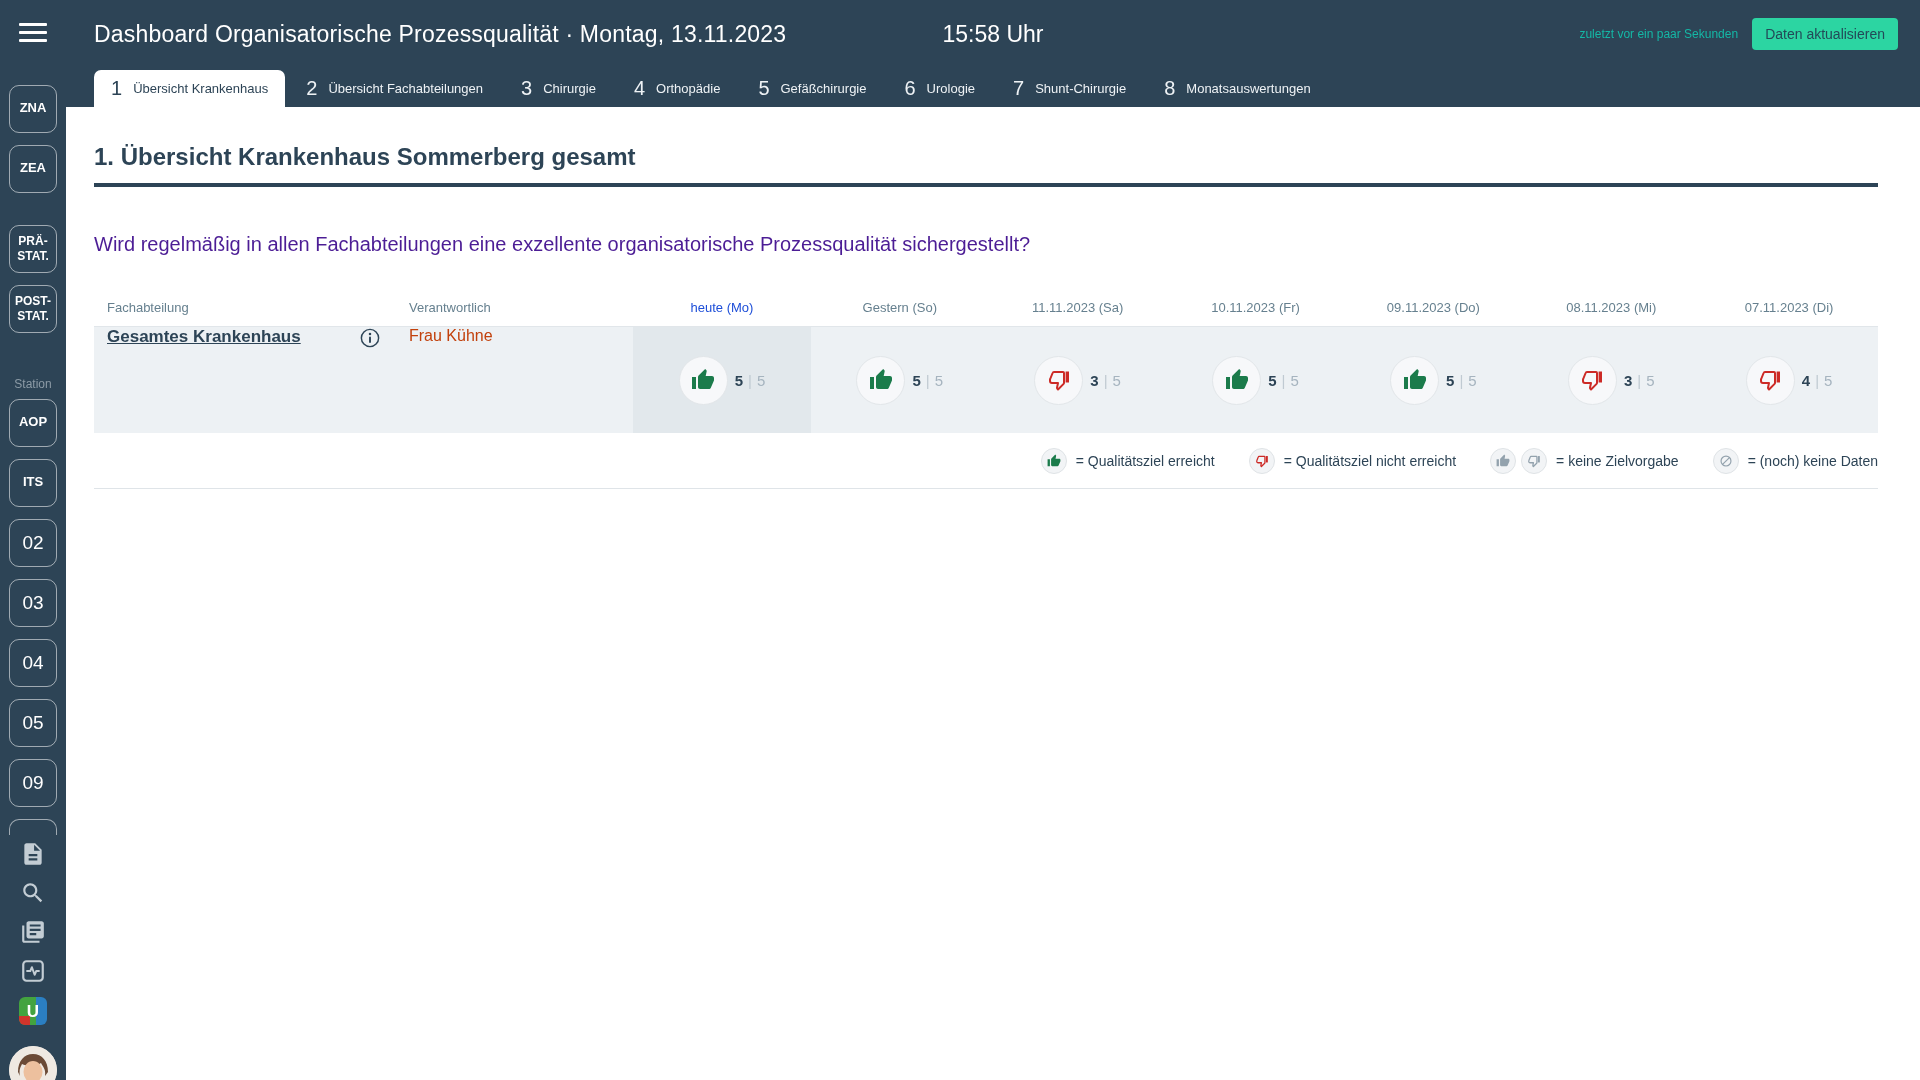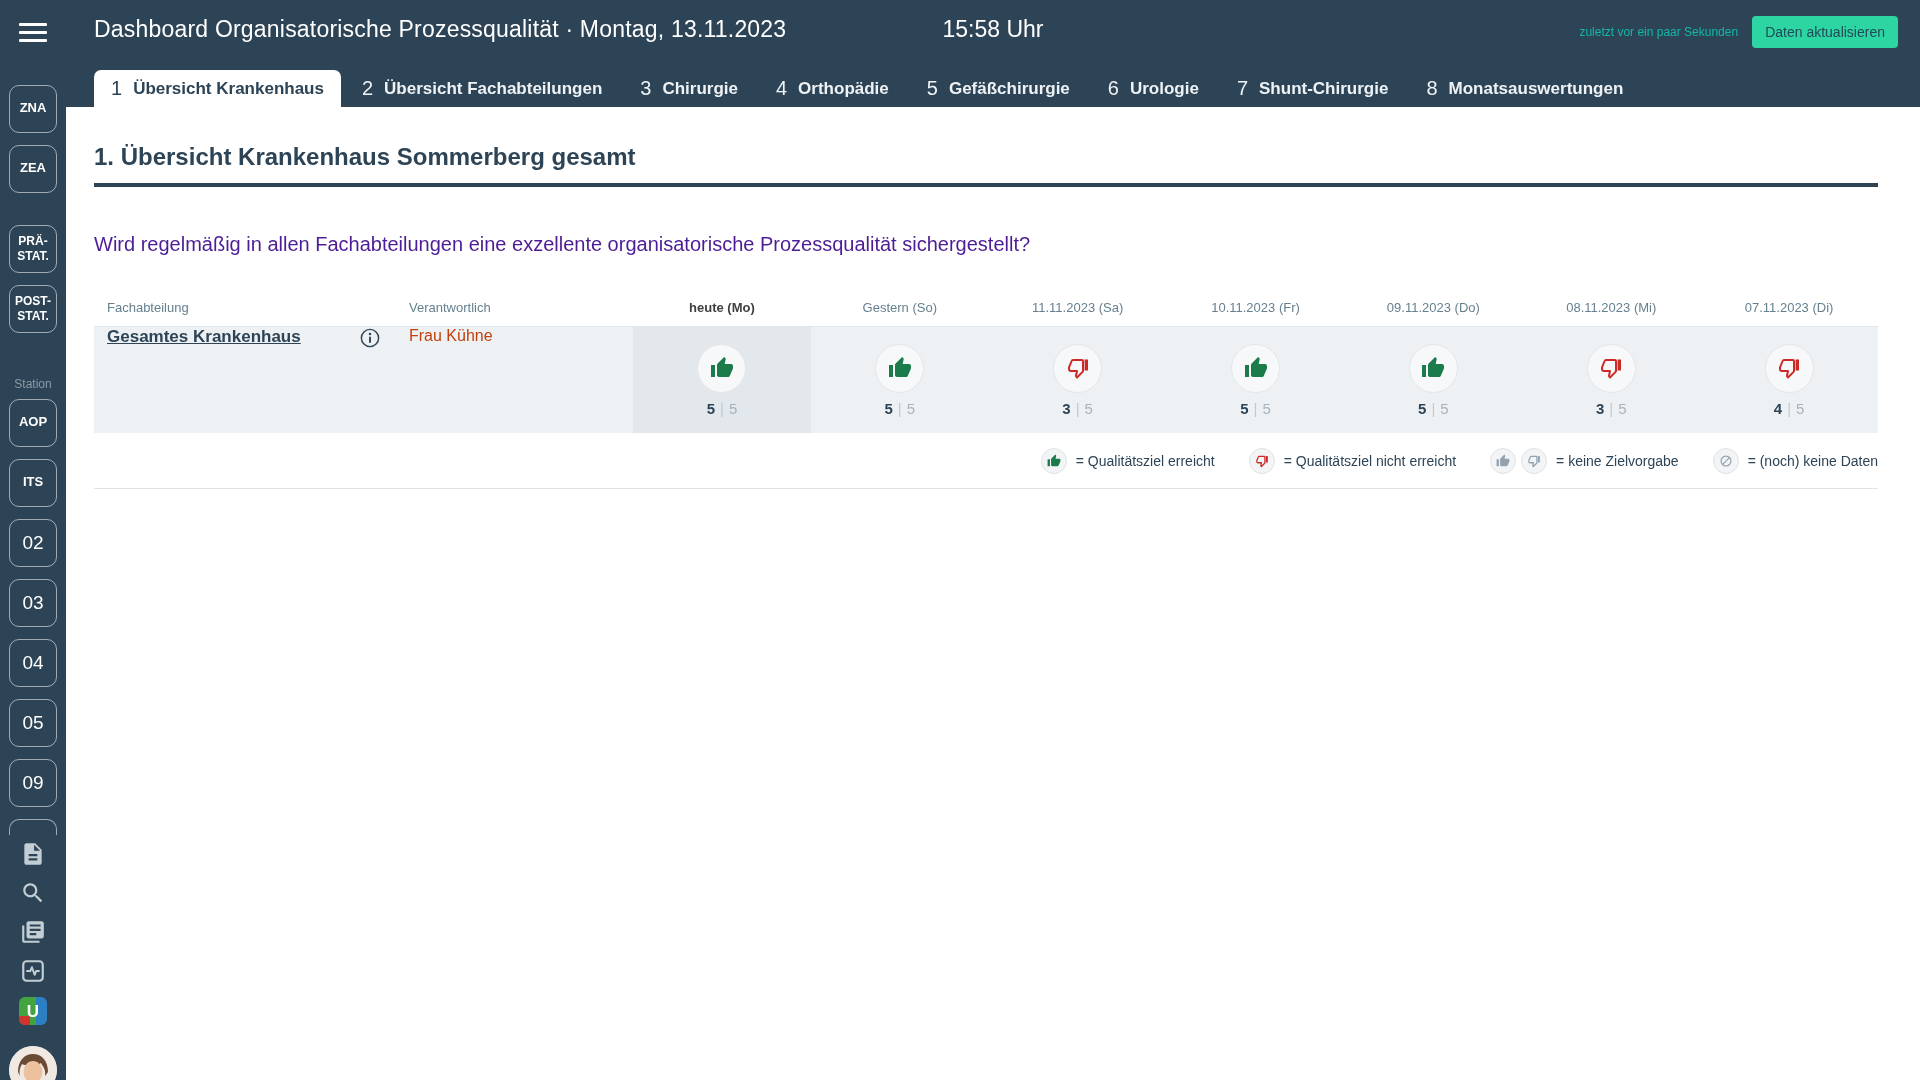--- a/index.html
+++ b/index.html
@@ -40,62 +40,62 @@
   .icon-grey { color:#c3cdd4; }
   .u-logo { width:28px; height:28px; border-radius:6px; overflow:hidden; cursor:pointer; }
   .avatar {
     width:48px; height:48px; border-radius:50%; overflow:hidden; margin-top:8px; margin-bottom:10px;
     cursor:pointer; background:#f1ece6;
   }
 
   
   .main-col { flex:1; display:flex; flex-direction:column; min-width:0; }
   .topbar {
-    height:64px; background:#2d4456; color:#fff; display:flex; align-items:flex-start;
-    padding:16px 22px 0 28px; position:relative; flex:none;gap:17px;
+    height:64px; background:#2d4456; color:#fff; display:flex; align-items:center;
+    padding:4px 22px 0 28px; position:relative; flex:none;gap:17px;
   }
   .topbar-title { font-size:23px; font-weight:400; letter-spacing:.2px; }
   .topbar-time { position:absolute; left:50%; transform:translateX(-50%); font-size:23px; font-weight:400; }
   .topbar-right { margin-left:auto; display:flex; align-items:center; gap:14px; }
   .last-updated { font-size:12px; color:#14b8a6; }
   .refresh-btn {
     background:#2cd5a2; color:#234a58; border:none; border-radius:4px;
     font-family:"Liberation Sans", sans-serif; font-size:14px; padding:8px 13px; cursor:pointer;
   }
 
   
   .tabbar { height:43px; background:#2d4456; display:flex; align-items:flex-end; padding-left:28px; gap:4px; flex:none; }
   .tab {
     display:flex; align-items:center; gap:11px; padding:0 17px; height:37px;
     color:#eef2f5; border-radius:7px 7px 0 0; cursor:pointer; white-space:nowrap;
   }
   .tab[data-active="true"] { background:#ffffff; color:#2d4456; }
   .tab-num { font-size:20px; font-weight:400; }
-  .tab-label { font-size:17px; font-weight:700; }
+  .tab-label { font-size:13px; font-weight:400; }
 
   
   .content { flex:1; background:#ffffff; padding:22px 42px 0 28px; overflow:hidden; }
   .page-heading { font-size:24px; font-weight:700; color:#2d4456; margin:14px 0 0 0; }
   .heading-rule { height:4px; background:#2d4456; margin-top:12px; }
   .question { font-size:20px; color:#4c1d95; margin-top:46px; }
 
   .qtable { margin-top:44px; }
   .thead { display:flex; align-items:flex-end; font-size:13px; color:#66808f; padding-bottom:11px; border-bottom:1px solid #e1e6ea; }
   .col-name { flex:0 0 245px; padding-left:13px; }
   .col-info { flex:0 0 62px; display:flex; justify-content:center; }
   .col-resp { flex:0 0 232px; padding-left:8px; }
   .col-day  { flex:1 1 0; text-align:center; }
-  .th-today { font-weight:700; color:#404040; }
+  .th-today { font-weight:400; color:#1d4ed8; }
 
   .trow { display:flex; align-items:stretch; background:#edf1f4; height:106px; }
   .trow .col-name, .trow .col-info, .trow .col-resp { display:flex; }
   .hospital-link { font-size:17px; font-weight:700; color:#2d4456; text-decoration:underline; cursor:pointer; }
   .resp-text { font-size:16px; color:#c2410c; }
 
-  .day-cell { flex:1 1 0; display:flex; flex-direction:column; align-items:center; justify-content:center; gap:7px; }
+  .day-cell { flex:1 1 0; display:flex; flex-direction:row; align-items:center; justify-content:center; gap:7px; }
   .day-cell.today { background:#e2e8ec; }
   .status-circle {
     width:49px; height:49px; border-radius:50%; background:#f7f8fa; border:1px solid #e2e6e9;
     display:flex; align-items:center; justify-content:center;
   }
   .thumb { width:24px; height:24px; display:none; }
   .day-cell[data-state="up"]   .thumb-up   { display:block; color:#1b7b4b; }
   .day-cell[data-state="down"] .thumb-down { display:block; color:#cc2a26; }
   .score { font-size:15px; color:#a6b4bf; }
   .score b { color:#2d4456; font-weight:700; }

